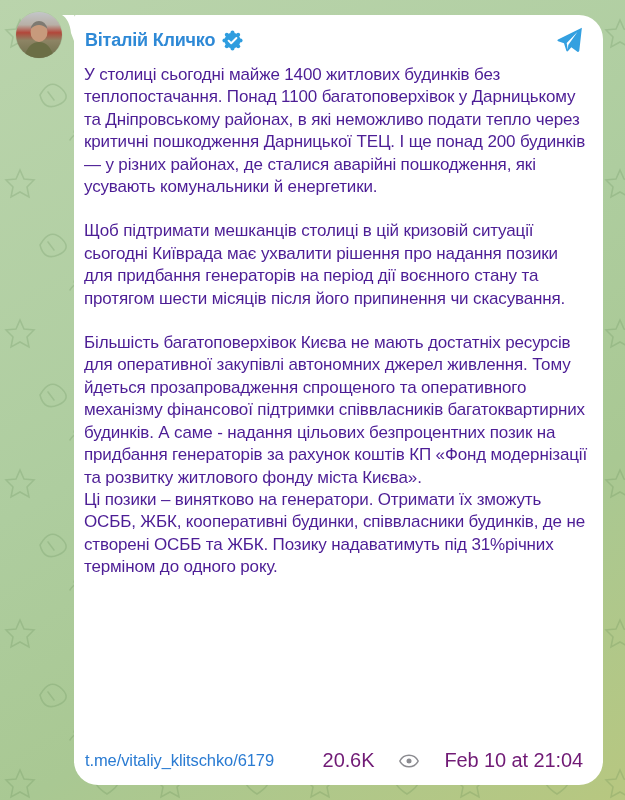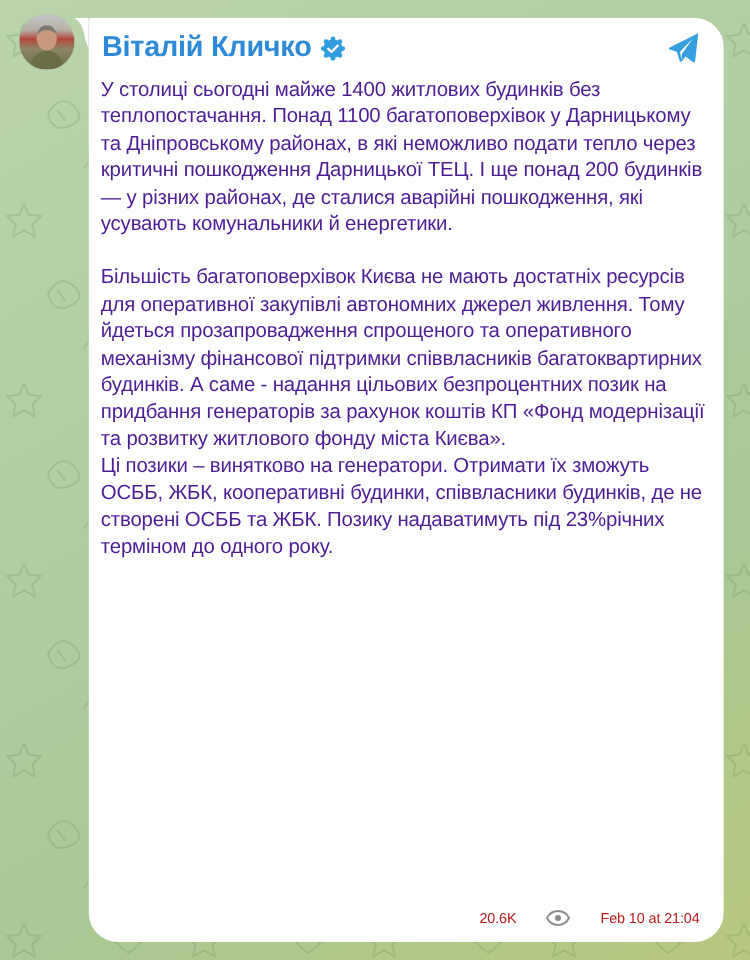--- a/index.html
+++ b/index.html
@@ -31,21 +31,21 @@
     display:flex;flex-direction:column;
   }
   .bubble-tail{
     position:absolute;left:-12px;top:0;
     width:12px;height:26px;background:#ffffff;
     clip-path:path('M0 0 H12 V26 L9 18 C8 9 5 3 0 0 Z');
   }
 
   .msg-header{display:flex;align-items:center;gap:7px;padding-left:1px;}
   .channel-name{
-    font-size:24px;font-weight:bold;color:#2e89d6;
+    font-size:18px;font-weight:bold;color:#2e89d6;
     letter-spacing:-0.2px;cursor:pointer;line-height:24px;
   }
   .verified{width:21px;height:21px;flex:0 0 auto;margin-top:1px;}
   .plane{width:29px;height:27px;margin-left:auto;margin-right:3px;cursor:pointer;flex:0 0 auto;}
 
   .msg-body{margin-top:11px;width:505px;color:#4c1d95;}
   .msg-body p{
     margin:0 0 22px 0;
     font-size:17px;line-height:22.4px;letter-spacing:-0.15px;
   }
@@ -56,21 +56,21 @@
     margin-top:auto;
     display:flex;align-items:center;
     padding-left:1px;padding-right:4px;
   }
   .post-link{
     font-size:16.5px;color:#2a7bd2;text-decoration:none;
     letter-spacing:-0.1px;cursor:pointer;
   }
   .meta{
     margin-left:auto;display:flex;align-items:center;gap:25px;
-    color:#b91c1c;font-size:12px;letter-spacing:-0.1px;
+    color:#701a75;font-size:20px;letter-spacing:-0.1px;
   }
   .eye-icon{width:20px;height:14px;display:block;}
 </style>
 </head>
 <body>
 
 <div class="stage">
 
   <svg class="bg-pattern" xmlns="http://www.w3.org/2000/svg">
     <defs>
@@ -125,25 +125,27 @@
         </g>
         <path d="M7.5 12.2 l3 3 l6 -6" fill="none" stroke="#ffffff" stroke-width="2.2" stroke-linecap="round" stroke-linejoin="round"></path>
       </svg>
       <svg class="plane" viewBox="0 0 24 24" xmlns="http://www.w3.org/2000/svg">
         <path d="M23 1.6 L1.8 12.1 c-0.8 0.4 -0.7 1.2 0.1 1.5 l5.2 1.7 2.1 6.6 c0.3 0.8 1 0.9 1.5 0.3 l2.9 -3.4 5.4 4 c0.7 0.5 1.5 0.2 1.7 -0.7 L23 1.6 Z M9.5 15.2 l9.5 -9.8 -8.1 11.5 -0.4 4.2 -1 -5.9 Z" fill="#34a0e0"></path>
       </svg>
     </div>
 
     <div class="msg-body">
       <p>У столиці сьогодні майже 1400 житлових будинків без теплопостачання. Понад 1100 багатоповерхівок у Дарницькому та Дніпровському районах, в які неможливо подати тепло через критичні пошкодження Дарницької ТЕЦ. І ще понад 200 будинків — у різних районах, де сталися аварійні пошкодження, які усувають комунальники й енергетики.</p>
+      <p>Щоб підтримати мешканців столиці в цій кризовій ситуації сьогодні Київрада має ухвалити рішення про надання позики для придбання генераторів на період дії воєнного стану та протягом шести місяців після його припинення чи скасування.</p>
       <p class="tight-after">Більшість багатоповерхівок Києва не мають достатніх ресурсів для оперативної закупівлі автономних джерел живлення. Тому йдеться прозапровадження спрощеного та оперативного механізму фінансової підтримки співвласників багатоквартирних будинків. А саме - надання цільових безпроцентних позик на придбання генераторів за рахунок коштів КП «Фонд модернізації та розвитку житлового фонду міста Києва».</p>
-      <p class="no-gap">Ці позики – винятково на генератори. Отримати їх зможуть ОСББ, ЖБК, кооперативні будинки, співвласники будинків, де не створені ОСББ та ЖБК. Позику надаватимуть під 23%річних терміном до одного року.</p>
+      <p class="no-gap">Ці позики – винятково на генератори. Отримати їх зможуть ОСББ, ЖБК, кооперативні будинки, співвласники будинків, де не створені ОСББ та ЖБК. Позику надаватимуть під 31%річних терміном до одного року.</p>
     </div>
 
     <div class="msg-footer">
+      <a class="post-link">t.me/vitaliy_klitschko/6179</a>
       <div class="meta">
         <span>20.6K</span>
         <svg class="eye-icon" viewBox="0 0 24 16" xmlns="http://www.w3.org/2000/svg">
           <path d="M12 1 C7 1 3 4 1 8 C3 12 7 15 12 15 C17 15 21 12 23 8 C21 4 17 1 12 1 Z" fill="none" stroke="#8b8b90" stroke-width="1.8"></path>
           <circle cx="12" cy="8" r="3" fill="#8b8b90"></circle>
         </svg>
         <span>Feb 10 at 21:04</span>
       </div>
     </div>
   </div>

